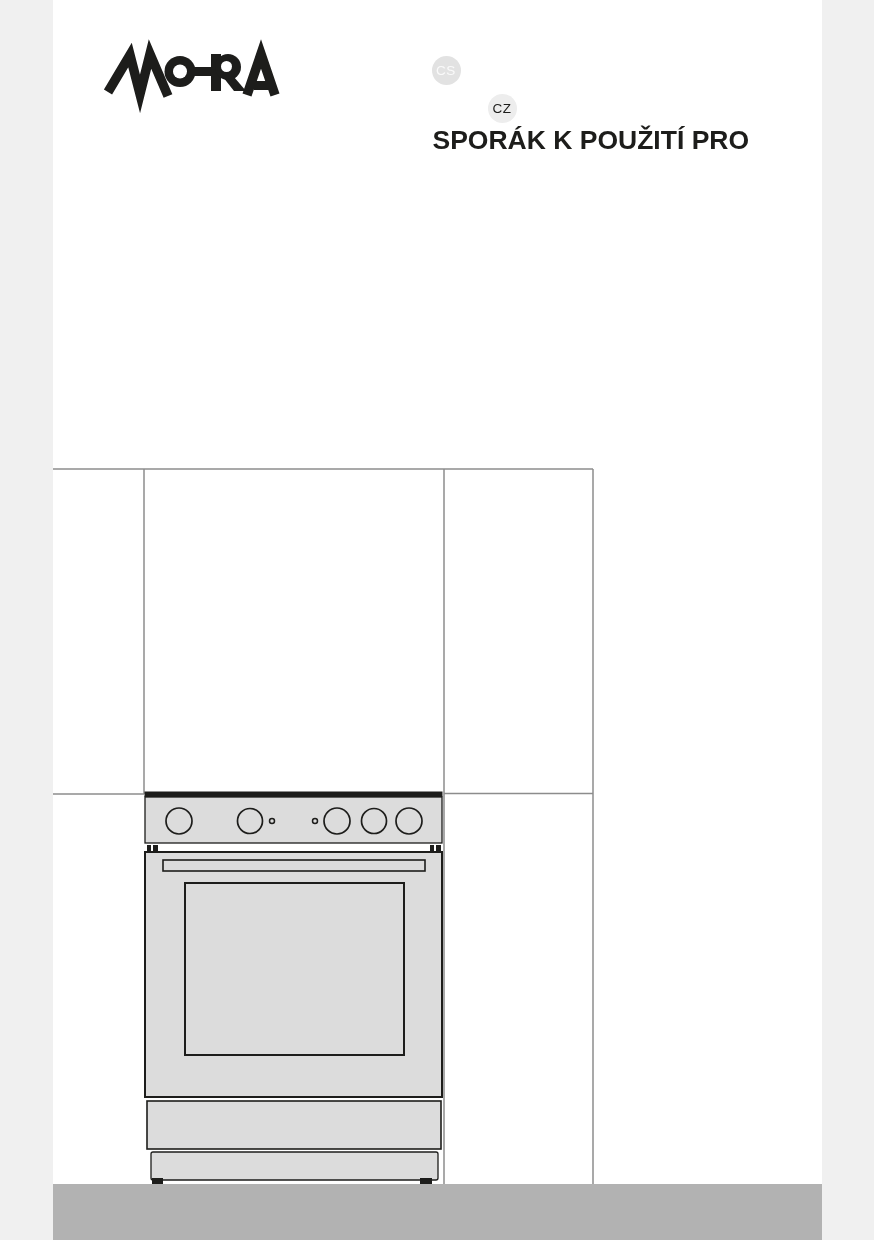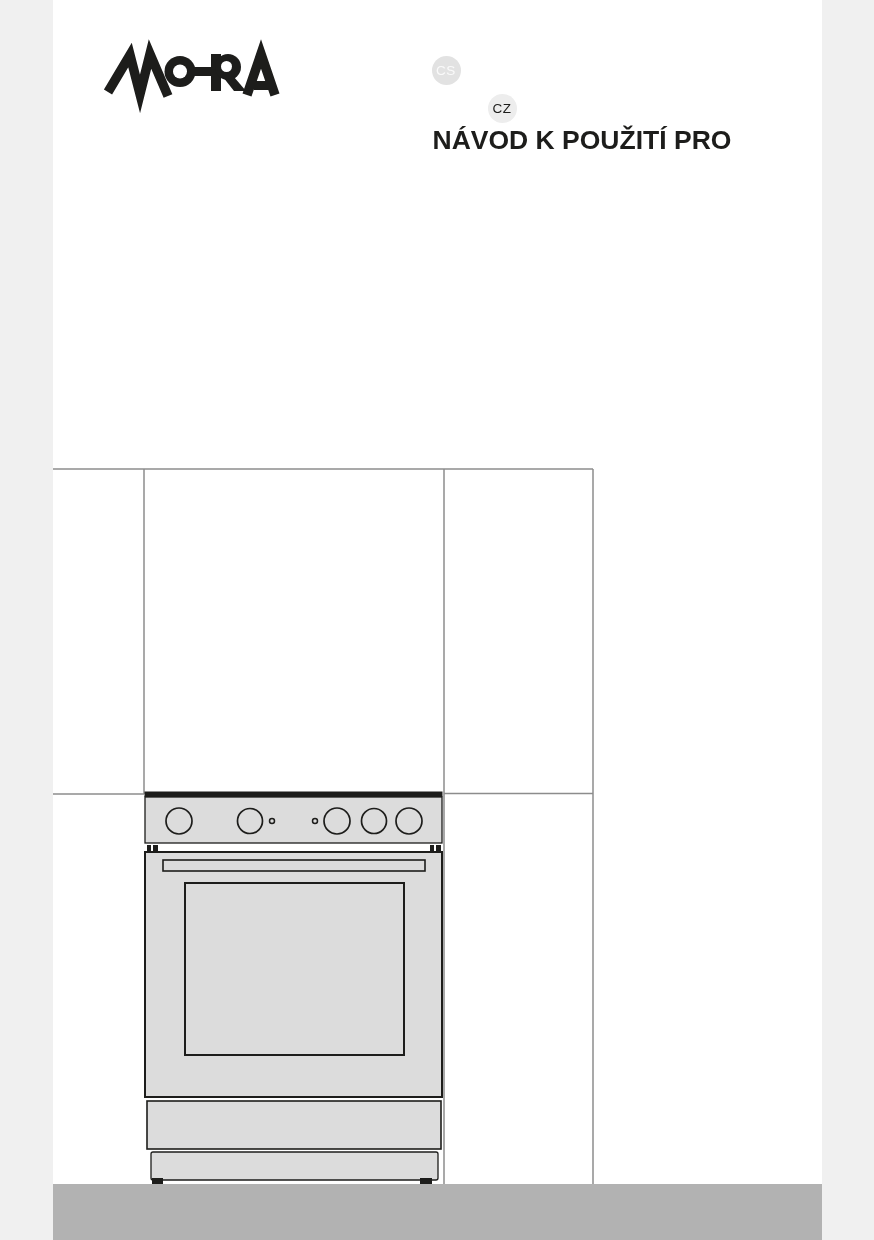--- a/index.html
+++ b/index.html
@@ -98,21 +98,21 @@
   <div class="badges">
     <div class="badge badge-cs">
       <span>CS</span>
     </div>
     <div class="badge badge-cz">
       <span>CZ</span>
     </div>
   </div>
 
   <div class="title">
-    <div class="title-line1">NÁVOD K POUŽITÍ PRO</div>
+    <div class="title-line1">SPORÁK K POUŽITÍ PRO</div>
   </div>
 
   <svg class="illustration" viewBox="0 0 874 1240" role="img" aria-label="line drawing of a freestanding cooker standing between kitchen counters on a gray floor">
 
     <g>
       <line class="wall" x1="0" y1="469" x2="540" y2="469"></line>
       <line class="wall" x1="91" y1="469" x2="91" y2="794"></line>
       <line class="wall" x1="391" y1="469" x2="391" y2="1184"></line>
       <line class="wall" x1="540" y1="469" x2="540" y2="1184"></line>
       <line class="wall" x1="0" y1="794" x2="91" y2="794"></line>

